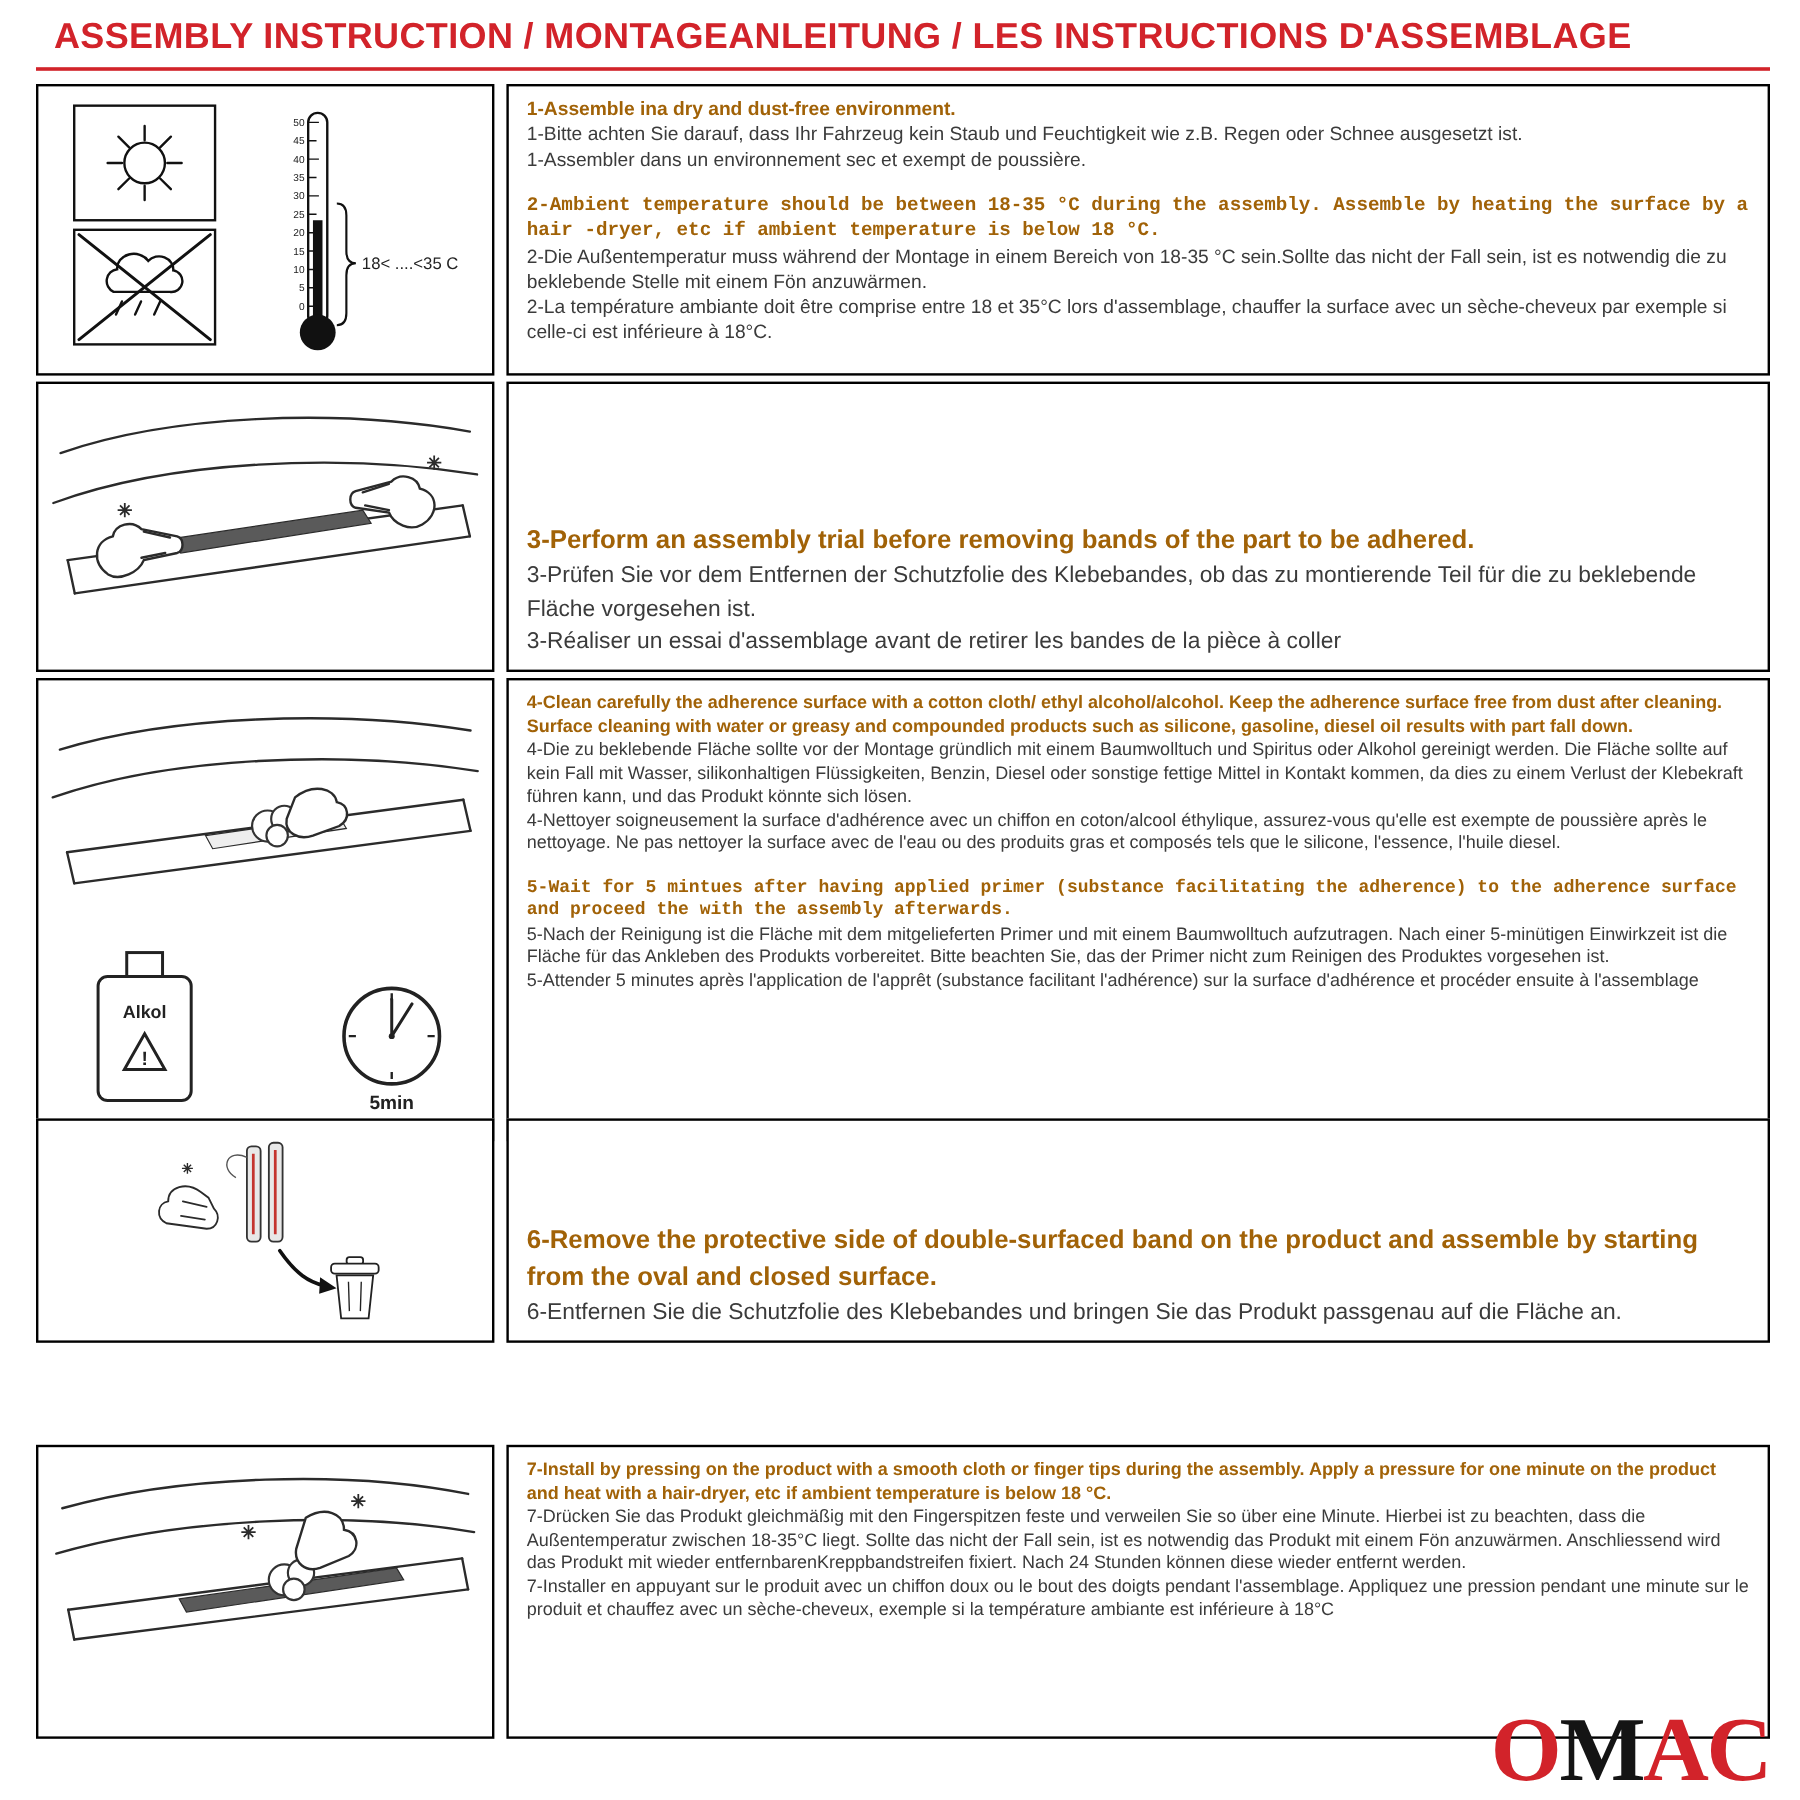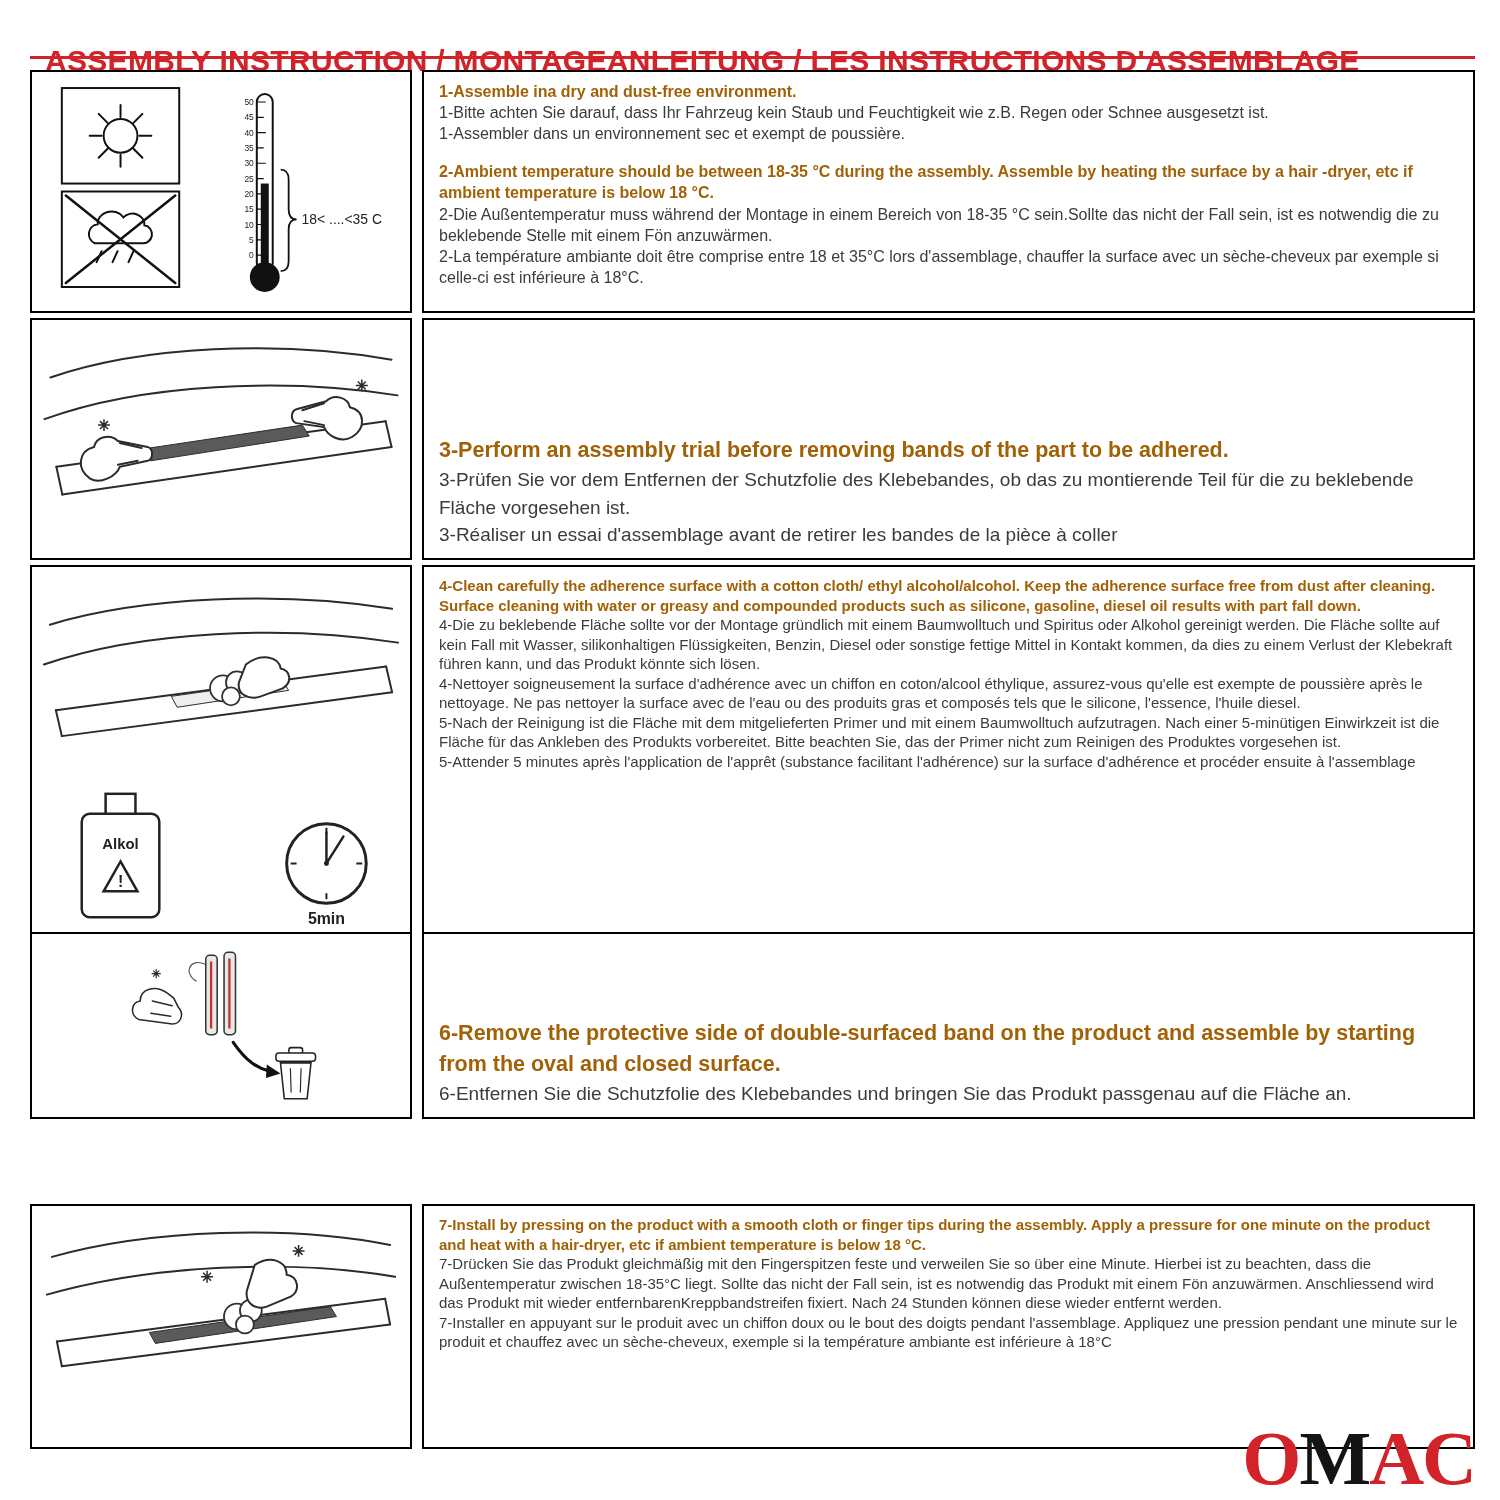--- a/index.html
+++ b/index.html
@@ -1,33 +1,33 @@
 <!DOCTYPE html>
 <html><head>
 <meta charset="utf-8">
 <style>
   * { margin:0; padding:0; box-sizing:border-box; }
   html,body { width:1500px; height:1500px; background:#ffffff; }
   body { font-family:"Liberation Sans","DejaVu Sans",sans-serif; color:#3b3b3b; position:relative; }
   .page { position:absolute; inset:0; }
   .title { position:absolute; left:45px; top:14px; font-size:30px; font-weight:800;
-           color:#d2232a; letter-spacing:0.3px; white-space:nowrap;margin-top:30px; }
+           color:#d2232a; letter-spacing:0.3px; white-space:nowrap; }
   .title-rule { position:absolute; left:30px; right:25px; top:56px; height:3px; background:#d2232a; }
   .row { position:absolute; left:30px; right:25px; }
   .imgbox { position:absolute; left:0; top:0; bottom:0; width:382px; border:2px solid #000; background:#fff; }
   .imgbox svg { width:100%; height:100%; display:block; }
   .textbox { position:absolute; left:392px; right:0; top:0; bottom:0; border:2px solid #000;
              background:#fff; padding:9px 15px; overflow:hidden; }
   .textbox.center { display:flex; flex-direction:column; justify-content:flex-end; }
   .med p { font-size:16px; line-height:1.32; }
   .xs  p { font-size:15px; line-height:1.3; }
   .large p { font-size:19px; line-height:1.45; }
   .large p.b { font-size:21.5px; }
   p.b { font-weight:700; color:#a16207; }
-  p.gap { margin-top:17px; }
+  p.gap { margin-top:17px;font-family:Liberation Mono, monospace; }
   .logo { position:absolute; right:25px; bottom:4px; font-size:76px; font-weight:900;
           letter-spacing:-2px; line-height:1; font-family:Liberation Serif, serif; }
   .logo .red { color:#d2232a; }
   .logo .blk { color:#141414; }
   svg text { font-family:"Liberation Sans","DejaVu Sans",sans-serif; fill:#222; }
 </style>
 </head>
 <body>
 
 <div class="page">
@@ -146,20 +146,21 @@
           <path d="M296,296 L296,265 M296,296 L313,269" stroke="#222" stroke-width="2.5" stroke-linecap="round"></path>
           <circle cx="296" cy="296" r="2.5" fill="#222"></circle>
           <text x="296" y="357" font-size="16" font-weight="bold" text-anchor="middle">5min</text>
         </g>
       </svg>
     </div>
     <div class="textbox xs">
       <p class="b">4-Clean carefully the adherence surface with a cotton cloth/ ethyl alcohol/alcohol. Keep the adherence surface free from dust after cleaning. Surface cleaning with water or greasy and compounded products such as silicone, gasoline, diesel oil results with part fall down.</p>
       <p>4-Die zu beklebende Fläche sollte vor der Montage gründlich mit einem Baumwolltuch und Spiritus oder Alkohol gereinigt werden. Die Fläche sollte auf kein Fall mit Wasser, silikonhaltigen Flüssigkeiten, Benzin, Diesel oder sonstige fettige Mittel in Kontakt kommen, da dies zu einem Verlust der Klebekraft führen kann, und das Produkt könnte sich lösen.</p>
       <p>4-Nettoyer soigneusement la surface d'adhérence avec un chiffon en coton/alcool éthylique, assurez-vous qu'elle est exempte de poussière après le nettoyage. Ne pas nettoyer la surface avec de l'eau ou des produits gras et composés tels que le silicone, l'essence, l'huile diesel.</p>
+      <p class="b gap">5-Wait for 5 mintues after having applied primer (substance facilitating the adherence) to the adherence surface and proceed the with the assembly afterwards.</p>
       <p>5-Nach der Reinigung ist die Fläche mit dem mitgelieferten Primer und mit einem Baumwolltuch aufzutragen. Nach einer 5-minütigen Einwirkzeit ist die Fläche für das Ankleben des Produkts vorbereitet. Bitte beachten Sie, das der Primer nicht zum Reinigen des Produktes vorgesehen ist.</p>
       <p>5-Attender 5 minutes après l'application de l'apprêt (substance facilitant l'adhérence) sur la surface d'adhérence et procéder ensuite à l'assemblage</p>
     </div>
   </section>
 
   <section class="row" style="top:932px;height:187px">
     <div class="imgbox">
       <svg viewBox="0 0 380 240">
         <g>
           <rect x="170" y="28" width="15" height="104" rx="5" fill="#e8e8e8" stroke="#333" stroke-width="2"></rect>

